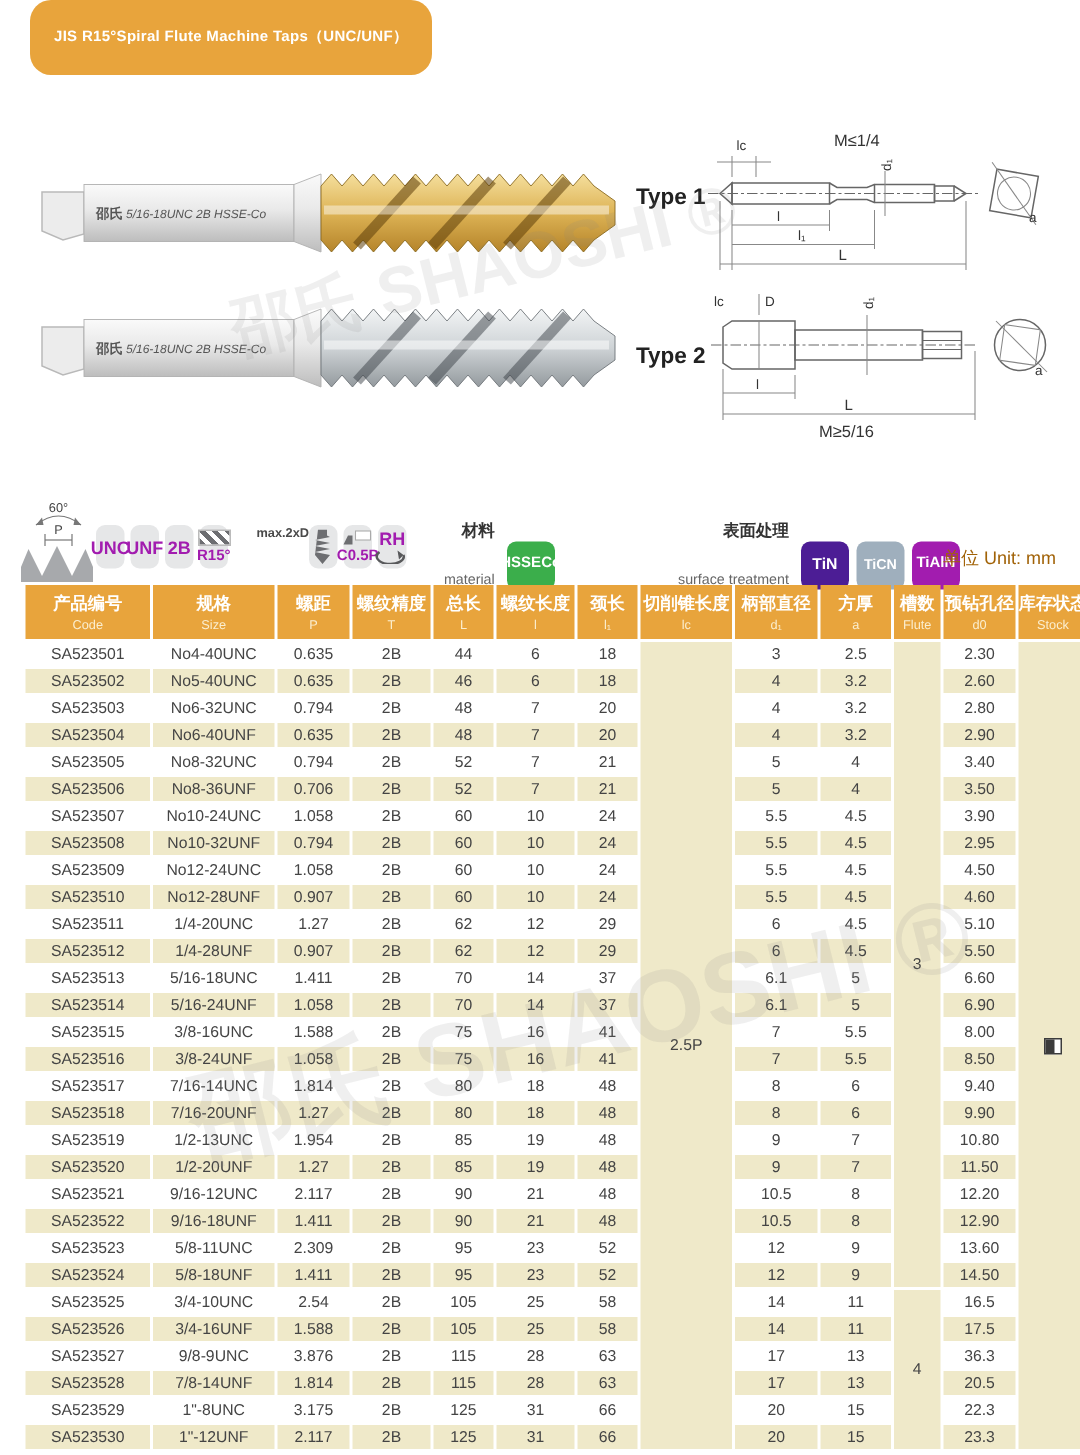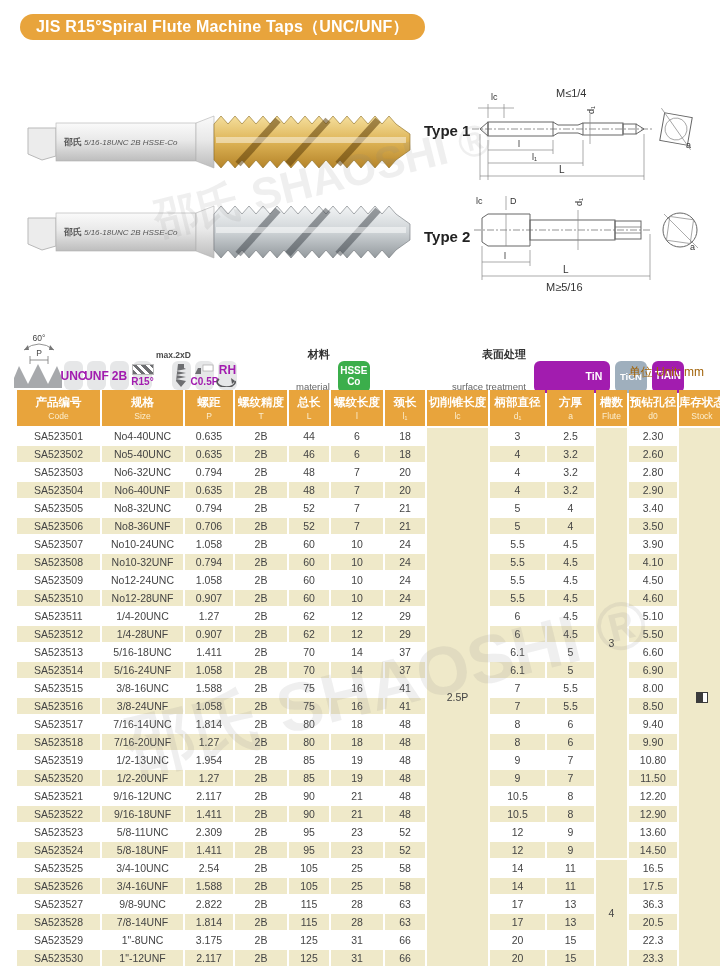--- a/index.html
+++ b/index.html
@@ -1,49 +1,49 @@
 <!DOCTYPE html>
 <html><head>
 <meta charset="utf-8">
 <style>
   html,body{margin:0;padding:0;background:#fff;}
   #page{position:relative;width:720px;height:970px;background:#fff;overflow:hidden;
         font-family:"Liberation Sans", sans-serif;color:#3f3f3f;}
   
-  .title-badge{position:absolute;left:20px;top:14px;height:26px;line-height:26px;
-    background:#E8A43C;color:#fff;font-weight:bold;font-size:16px;
-    padding:0 16px;border-radius:14px;letter-spacing:.2px;}
+  .title-badge{position:absolute;left:20px;top:0;height:26px;line-height:26px;
+    background:#E8A43C;color:#fff;font-weight:bold;font-size:10px;
+    padding:12px 16px;border-radius:14px;letter-spacing:.2px;}
   
   .wm{position:absolute;color:rgba(130,130,130,.13);font-weight:bold;
       pointer-events:none;z-index:6;white-space:nowrap;}
   .wm-products{left:150px;top:150px;font-size:44px;transform:rotate(-14deg);}
   .wm-table{left:120px;top:640px;font-size:68px;transform:rotate(-14deg);}
   
   .products{position:absolute;left:26px;top:92px;width:392px;height:202px;}
   .diagrams{position:absolute;left:418px;top:84px;width:296px;height:212px;}
   
   .spec-row{position:absolute;left:14px;top:332px;width:692px;height:56px;}
   .thread-icon{position:absolute;left:0;top:0;}
   .badges{position:absolute;left:50px;top:18px;display:flex;align-items:flex-end;gap:4px;}
   .spec-badge{display:flex;flex-direction:column;align-items:center;justify-content:center;
     width:19px;height:29px;background:#E6E7E8;border-radius:6px;color:#a21caf;
     font-weight:bold;font-size:12px;line-height:1;}
   .spec-badge .sub{font-size:10px;font-weight:bold;margin-top:2px;}
   .stripes{width:20px;height:9px;border:1px solid #bbb;background:
      repeating-linear-gradient(45deg,#6d6e71 0 3px,#fff 3px 6px);}
-  .maxwrap{display:flex;flex-direction:column;align-items:flex-end;}
+  .maxwrap{display:flex;align-items:flex-start;margin-left:15px;}
   .max-label{font-size:8.5px;font-weight:bold;color:#4a4a4a;margin-bottom:1px;}
   .mat-block{position:absolute;display:flex;align-items:flex-end;gap:8px;}
   .mat-text{text-align:right;line-height:1.15;}
   .mat-text .cn{font-size:11px;font-weight:bold;color:#333;}
   .mat-text .en{font-size:9.5px;color:#666;margin-top:21px;}
-  .sq-badge{width:32px;height:32px;border-radius:6px;display:flex;flex-direction:column;
+  .sq-badge{width:32px;height:32px;border-radius:6px;display:flex;flex-direction:row;
     align-items:center;justify-content:center;color:#fff;font-weight:bold;line-height:1.05;}
   .hsse{background:#3BAE4B;font-size:10px;}
-  .tin{background:#a21caf;font-size:10.5px;padding-left:44px;}
+  .tin{background:#4c1d95;font-size:10.5px;}
   .ticn{background:#9FAFBD;font-size:9.5px;}
   .tialn{background:#a21caf;font-size:10px;}
   .coatings{display:flex;gap:5px;}
   .unit{position:absolute;right:2px;top:32px;font-size:12px;color:#a16207;}
   
   .tap-table{position:absolute;left:15px;top:388px;width:690px;
     border-collapse:separate;border-spacing:2px;table-layout:fixed;}
   .tap-table th{background:#E8A43C;color:#fff;font-weight:bold;height:34px;
     padding:1px 0;vertical-align:middle;margin-left:22px;}
   .tap-table th .cn{font-size:11.5px;}
@@ -435,21 +435,21 @@
         <tr>
           <td>SA523508</td>
           <td>No10-32UNF</td>
           <td>0.794</td>
           <td>2B</td>
           <td>60</td>
           <td>10</td>
           <td>24</td>
           <td>5.5</td>
           <td>4.5</td>
-          <td>4.10</td>
+          <td>2.95</td>
         </tr>
         <tr>
           <td>SA523509</td>
           <td>No12-24UNC</td>
           <td>1.058</td>
           <td>2B</td>
           <td>60</td>
           <td>10</td>
           <td>24</td>
           <td>5.5</td>
@@ -657,21 +657,21 @@
           <td>105</td>
           <td>25</td>
           <td>58</td>
           <td>14</td>
           <td>11</td>
           <td>17.5</td>
         </tr>
         <tr>
           <td>SA523527</td>
           <td>9/8-9UNC</td>
-          <td>2.822</td>
+          <td>3.876</td>
           <td>2B</td>
           <td>115</td>
           <td>28</td>
           <td>63</td>
           <td>17</td>
           <td>13</td>
           <td>36.3</td>
         </tr>
         <tr>
           <td>SA523528</td>

